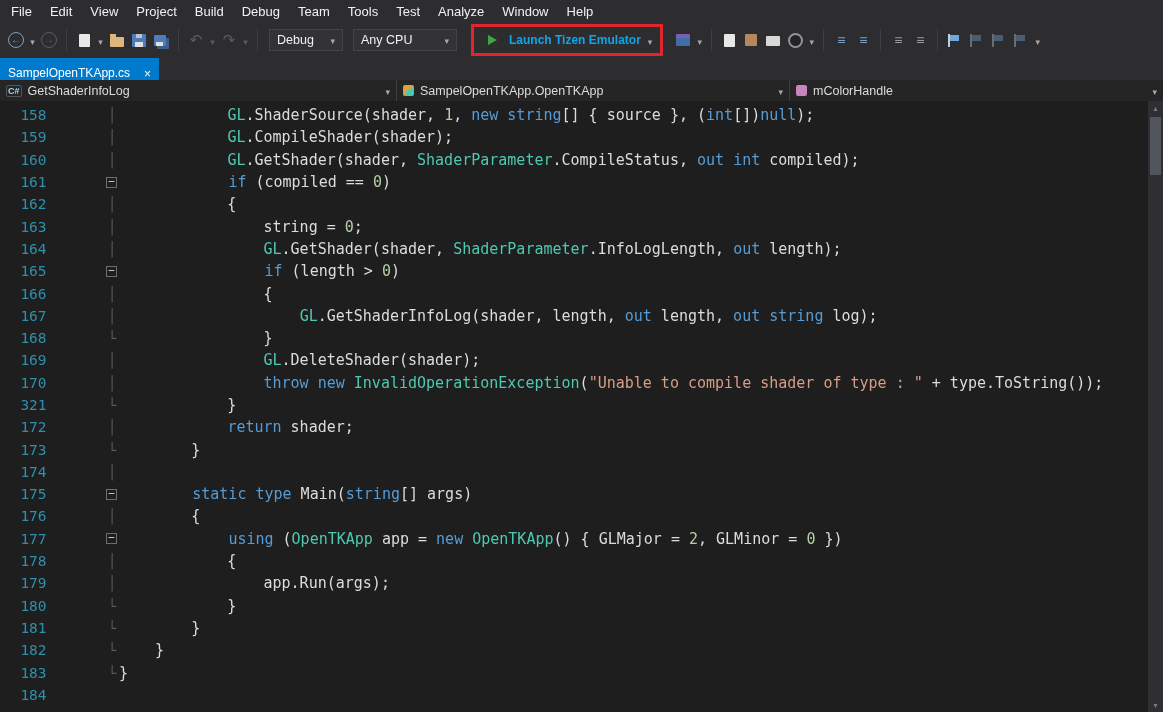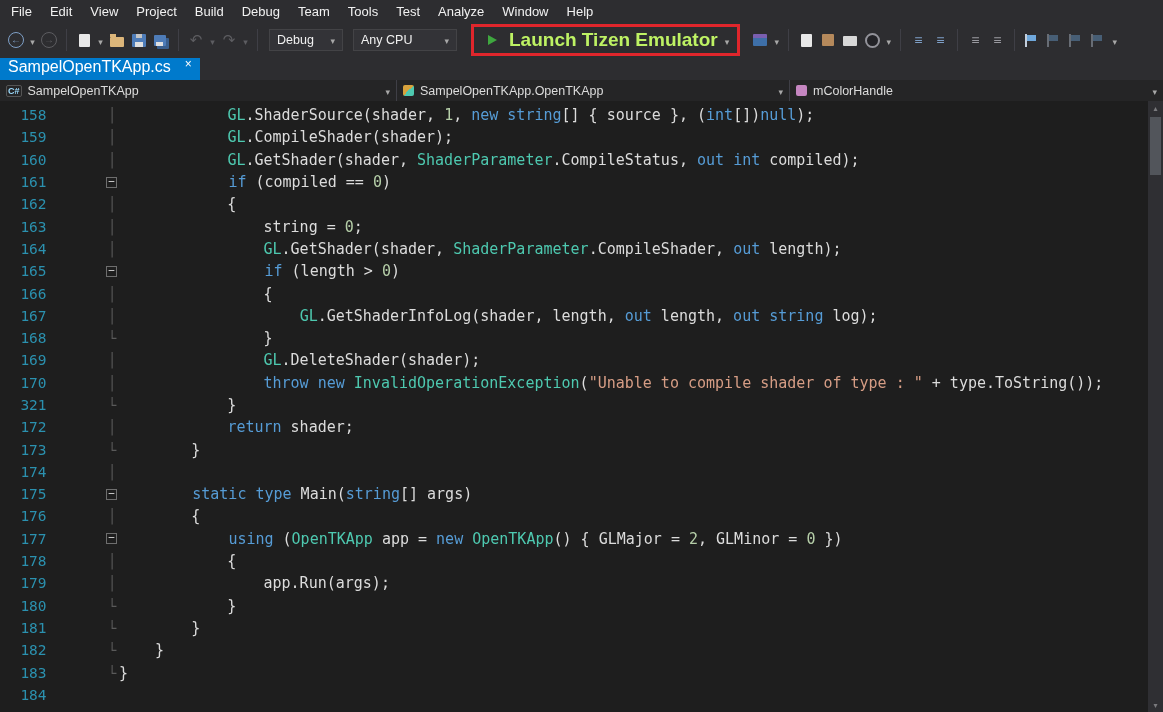--- a/index.html
+++ b/index.html
@@ -45,25 +45,25 @@
   .ic-mail{width:14px;height:10px;background:#D8D8D8;border-radius:1px;margin-top:2px}
   .ic-globe{width:11px;height:11px;border:2px solid #93939A;border-radius:50%;background:#232327}
   .ic-flag{width:12px;height:13px;border-left:2px solid #C2CEDC;position:relative}
   .ic-flag::before{content:"";position:absolute;left:0;top:1px;width:9px;height:6px;background:#6FA8DC}
   .dim{opacity:.4}
   .tb-sep{width:1px;height:22px;background:#3F3F46;margin:0 5px;align-self:center}
   .combo{height:22px;box-sizing:border-box;background:#333337;border:1px solid #434346;
     display:flex;align-items:center;padding:0 7px;color:#F1F1F1;font-size:12.5px;margin:0 4px;cursor:default}
   .combo .lbl{flex:1;white-space:nowrap}
   .annot{border:3px solid #E0262C;display:flex;align-items:center;height:26px;padding:0 8px;gap:7px;margin:0 8px}
-  .launch-lbl{font-weight:bold;font-size:19px;color:#bef264;white-space:nowrap}
+  .launch-lbl{font-weight:bold;font-size:12px;color:#0ea5e9;white-space:nowrap}
   
   .tabbar{height:22px;display:flex;align-items:flex-end;background:#2D2D30}
-  .tab{height:22px;background:#007ACC;color:#FFFFFF;display:flex;align-items:flex-start;
-    padding:0 8px;font-size:16px;gap:14px;cursor:default}
+  .tab{height:22px;background:#007ACC;color:#FFFFFF;display:flex;align-items:flex-end;
+    padding:0 8px;font-size:12px;gap:14px;cursor:default}
   .tab-close{color:#FFFFFF;font-size:12px;line-height:12px}
   
   .navbar{height:21px;background:#252526;display:flex;align-items:center;font-size:12.5px;color:#DCDCDC}
   .nav-sec{display:flex;align-items:center;gap:6px;height:100%;box-sizing:border-box;
     padding:0 6px;border-right:1px solid #3F3F46;cursor:default}
   .nav-sec .g-caret{margin-left:auto}
   .grow{flex:1;border-right:none}
   .csicon{font-size:9px;font-weight:bold;color:#9CDCFE;border:1px solid #555;border-radius:2px;
     padding:0 1px;line-height:10px}
   .csicon::before{content:"C#"}
@@ -216,21 +216,21 @@
 <div class="tabbar">
   <div class="tab">
     <span>SampelOpenTKApp.cs</span>
     <span class="tab-close g-x"></span>
   </div>
 </div>
 
 <div class="navbar">
   <div class="nav-sec" style="width:397px">
     <span class="csicon"></span>
-    <span>SampelOpenTKApp</span>
+    <span>GetShaderInfoLog</span>
     <span class="g-caret"></span>
   </div>
   <div class="nav-sec" style="width:393px">
     <span class="ic ic-class"></span>
     <span>SampelOpenTKApp.OpenTKApp</span>
     <span class="g-caret"></span>
   </div>
   <div class="nav-sec grow">
     <span class="ic ic-member"></span>
     <span>mColorHandle</span>
@@ -238,21 +238,21 @@
   </div>
 </div>
 
 <div class="editor" id="code-lines">
     <div class="cl"><span class="ln">158</span><span class="fm">│</span><span class="ct"><span class="tk-d">            </span><span class="tk-t">GL</span><span class="tk-d">.ShaderSource(shader, </span><span class="tk-n">1</span><span class="tk-d">, </span><span class="tk-k">new</span><span class="tk-d"> </span><span class="tk-k">string</span><span class="tk-d">[] { source }, (</span><span class="tk-k">int</span><span class="tk-d">[])</span><span class="tk-k">null</span><span class="tk-d">);</span></span></div>
     <div class="cl"><span class="ln">159</span><span class="fm">│</span><span class="ct"><span class="tk-d">            </span><span class="tk-t">GL</span><span class="tk-d">.CompileShader(shader);</span></span></div>
     <div class="cl"><span class="ln">160</span><span class="fm">│</span><span class="ct"><span class="tk-d">            </span><span class="tk-t">GL</span><span class="tk-d">.GetShader(shader, </span><span class="tk-t">ShaderParameter</span><span class="tk-d">.CompileStatus, </span><span class="tk-k">out</span><span class="tk-d"> </span><span class="tk-k">int</span><span class="tk-d"> compiled);</span></span></div>
     <div class="cl"><span class="ln">161</span><span class="fm fb">−</span><span class="ct"><span class="tk-d">            </span><span class="tk-k">if</span><span class="tk-d"> (compiled == </span><span class="tk-n">0</span><span class="tk-d">)</span></span></div>
     <div class="cl"><span class="ln">162</span><span class="fm">│</span><span class="ct"><span class="tk-d">            {</span></span></div>
     <div class="cl"><span class="ln">163</span><span class="fm">│</span><span class="ct"><span class="tk-d">                string = </span><span class="tk-n">0</span><span class="tk-d">;</span></span></div>
-    <div class="cl"><span class="ln">164</span><span class="fm">│</span><span class="ct"><span class="tk-d">                </span><span class="tk-t">GL</span><span class="tk-d">.GetShader(shader, </span><span class="tk-t">ShaderParameter</span><span class="tk-d">.CompileShader, </span><span class="tk-k">out</span><span class="tk-d"> length);</span></span></div>
+    <div class="cl"><span class="ln">164</span><span class="fm">│</span><span class="ct"><span class="tk-d">                </span><span class="tk-t">GL</span><span class="tk-d">.GetShader(shader, </span><span class="tk-t">ShaderParameter</span><span class="tk-d">.InfoLogLength, </span><span class="tk-k">out</span><span class="tk-d"> length);</span></span></div>
     <div class="cl"><span class="ln">165</span><span class="fm fb">−</span><span class="ct"><span class="tk-d">                </span><span class="tk-k">if</span><span class="tk-d"> (length &gt; </span><span class="tk-n">0</span><span class="tk-d">)</span></span></div>
     <div class="cl"><span class="ln">166</span><span class="fm">│</span><span class="ct"><span class="tk-d">                {</span></span></div>
     <div class="cl"><span class="ln">167</span><span class="fm">│</span><span class="ct"><span class="tk-d">                    </span><span class="tk-t">GL</span><span class="tk-d">.GetShaderInfoLog(shader, length, </span><span class="tk-k">out</span><span class="tk-d"> length, </span><span class="tk-k">out</span><span class="tk-d"> </span><span class="tk-k">string</span><span class="tk-d"> log);</span></span></div>
     <div class="cl"><span class="ln">168</span><span class="fm">└</span><span class="ct"><span class="tk-d">                }</span></span></div>
     <div class="cl"><span class="ln">169</span><span class="fm">│</span><span class="ct"><span class="tk-d">                </span><span class="tk-t">GL</span><span class="tk-d">.DeleteShader(shader);</span></span></div>
     <div class="cl"><span class="ln">170</span><span class="fm">│</span><span class="ct"><span class="tk-d">                </span><span class="tk-k">throw</span><span class="tk-d"> </span><span class="tk-k">new</span><span class="tk-d"> </span><span class="tk-t">InvalidOperationException</span><span class="tk-d">(</span><span class="tk-s">"Unable to compile shader of type : "</span><span class="tk-d"> + type.ToString());</span></span></div>
     <div class="cl"><span class="ln">321</span><span class="fm">└</span><span class="ct"><span class="tk-d">            }</span></span></div>
     <div class="cl"><span class="ln">172</span><span class="fm">│</span><span class="ct"><span class="tk-d">            </span><span class="tk-k">return</span><span class="tk-d"> shader;</span></span></div>
     <div class="cl"><span class="ln">173</span><span class="fm">└</span><span class="ct"><span class="tk-d">        }</span></span></div>
     <div class="cl"><span class="ln">174</span><span class="fm">│</span><span class="ct"></span></div>

